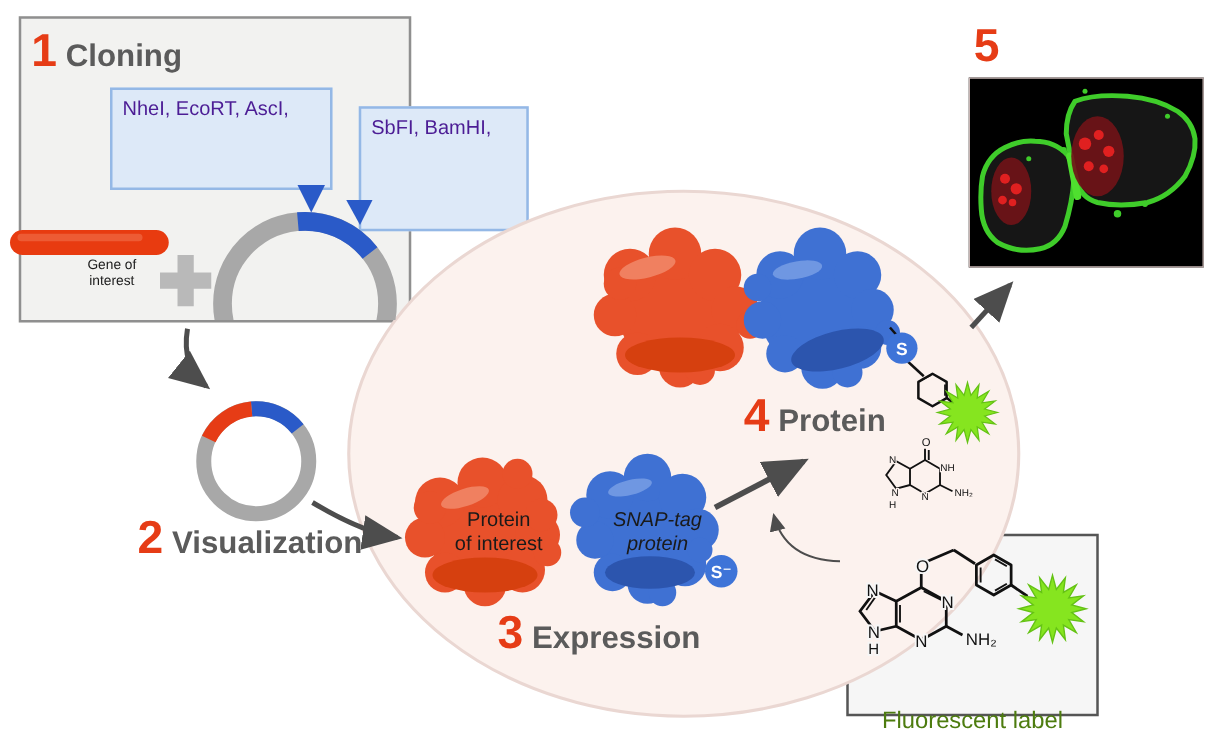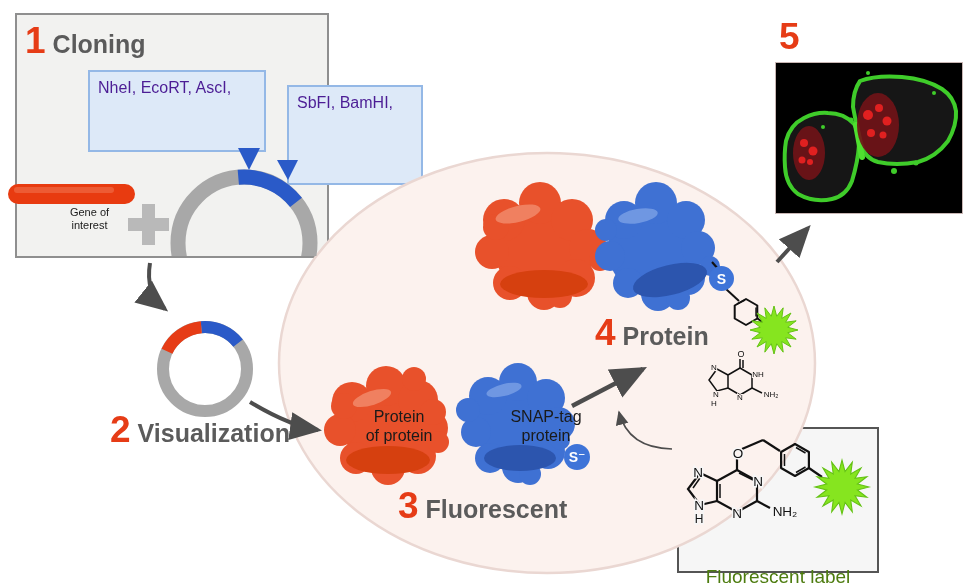--- a/index.html
+++ b/index.html
@@ -238,21 +238,21 @@
   <div class="step-head" style="left:25px;top:22px;">
     <span class="step-num">1</span>
     <span class="step-label">Cloning</span>
   </div>
   <div class="step-head" style="left:110px;top:411px;">
     <span class="step-num">2</span>
     <span class="step-label">Visualization</span>
   </div>
   <div class="step-head" style="left:398px;top:487px;">
     <span class="step-num">3</span>
-    <span class="step-label">Fluorescent</span>
+    <span class="step-label">Expression</span>
   </div>
   <div class="step-head" style="left:595px;top:314px;">
     <span class="step-num">4</span>
     <span class="step-label">Protein</span>
   </div>
   <div class="step-head" style="left:779px;top:18px;">
     <span class="step-num">5</span>
   </div>
 
   <div class="enzyme-box" style="left:88px;top:70px;width:178px;height:82px;">
@@ -261,23 +261,23 @@
   <div class="enzyme-box" style="left:287px;top:85px;width:136px;height:100px;">
     <div>SbFI, BamHI,</div>
   </div>
 
   <div class="lbl" style="left:37px;top:206px;width:105px;font-size:11px;">
     <div>Gene of</div>
     <div>interest</div>
   </div>
   <div class="lbl" style="left:350px;top:408px;width:98px;font-size:16px;">
     <div>Protein</div>
-    <div>of protein</div>
-  </div>
-  <div class="lbl" style="left:496px;top:408px;width:100px;font-size:16px;">
+    <div>of interest</div>
+  </div>
+  <div class="lbl" style="left:476px;top:408px;width:100px;font-size:16px;font-style:italic;">
     <div>SNAP-tag</div>
     <div>protein</div>
   </div>
 
   <div class="chip" style="left:564px;top:444px;width:26px;height:26px;font-size:14px;">
     <span>S⁻</span>
   </div>
   <div class="chip" style="left:709px;top:266px;width:25px;height:25px;font-size:14px;">
     <span>S</span>
   </div>

